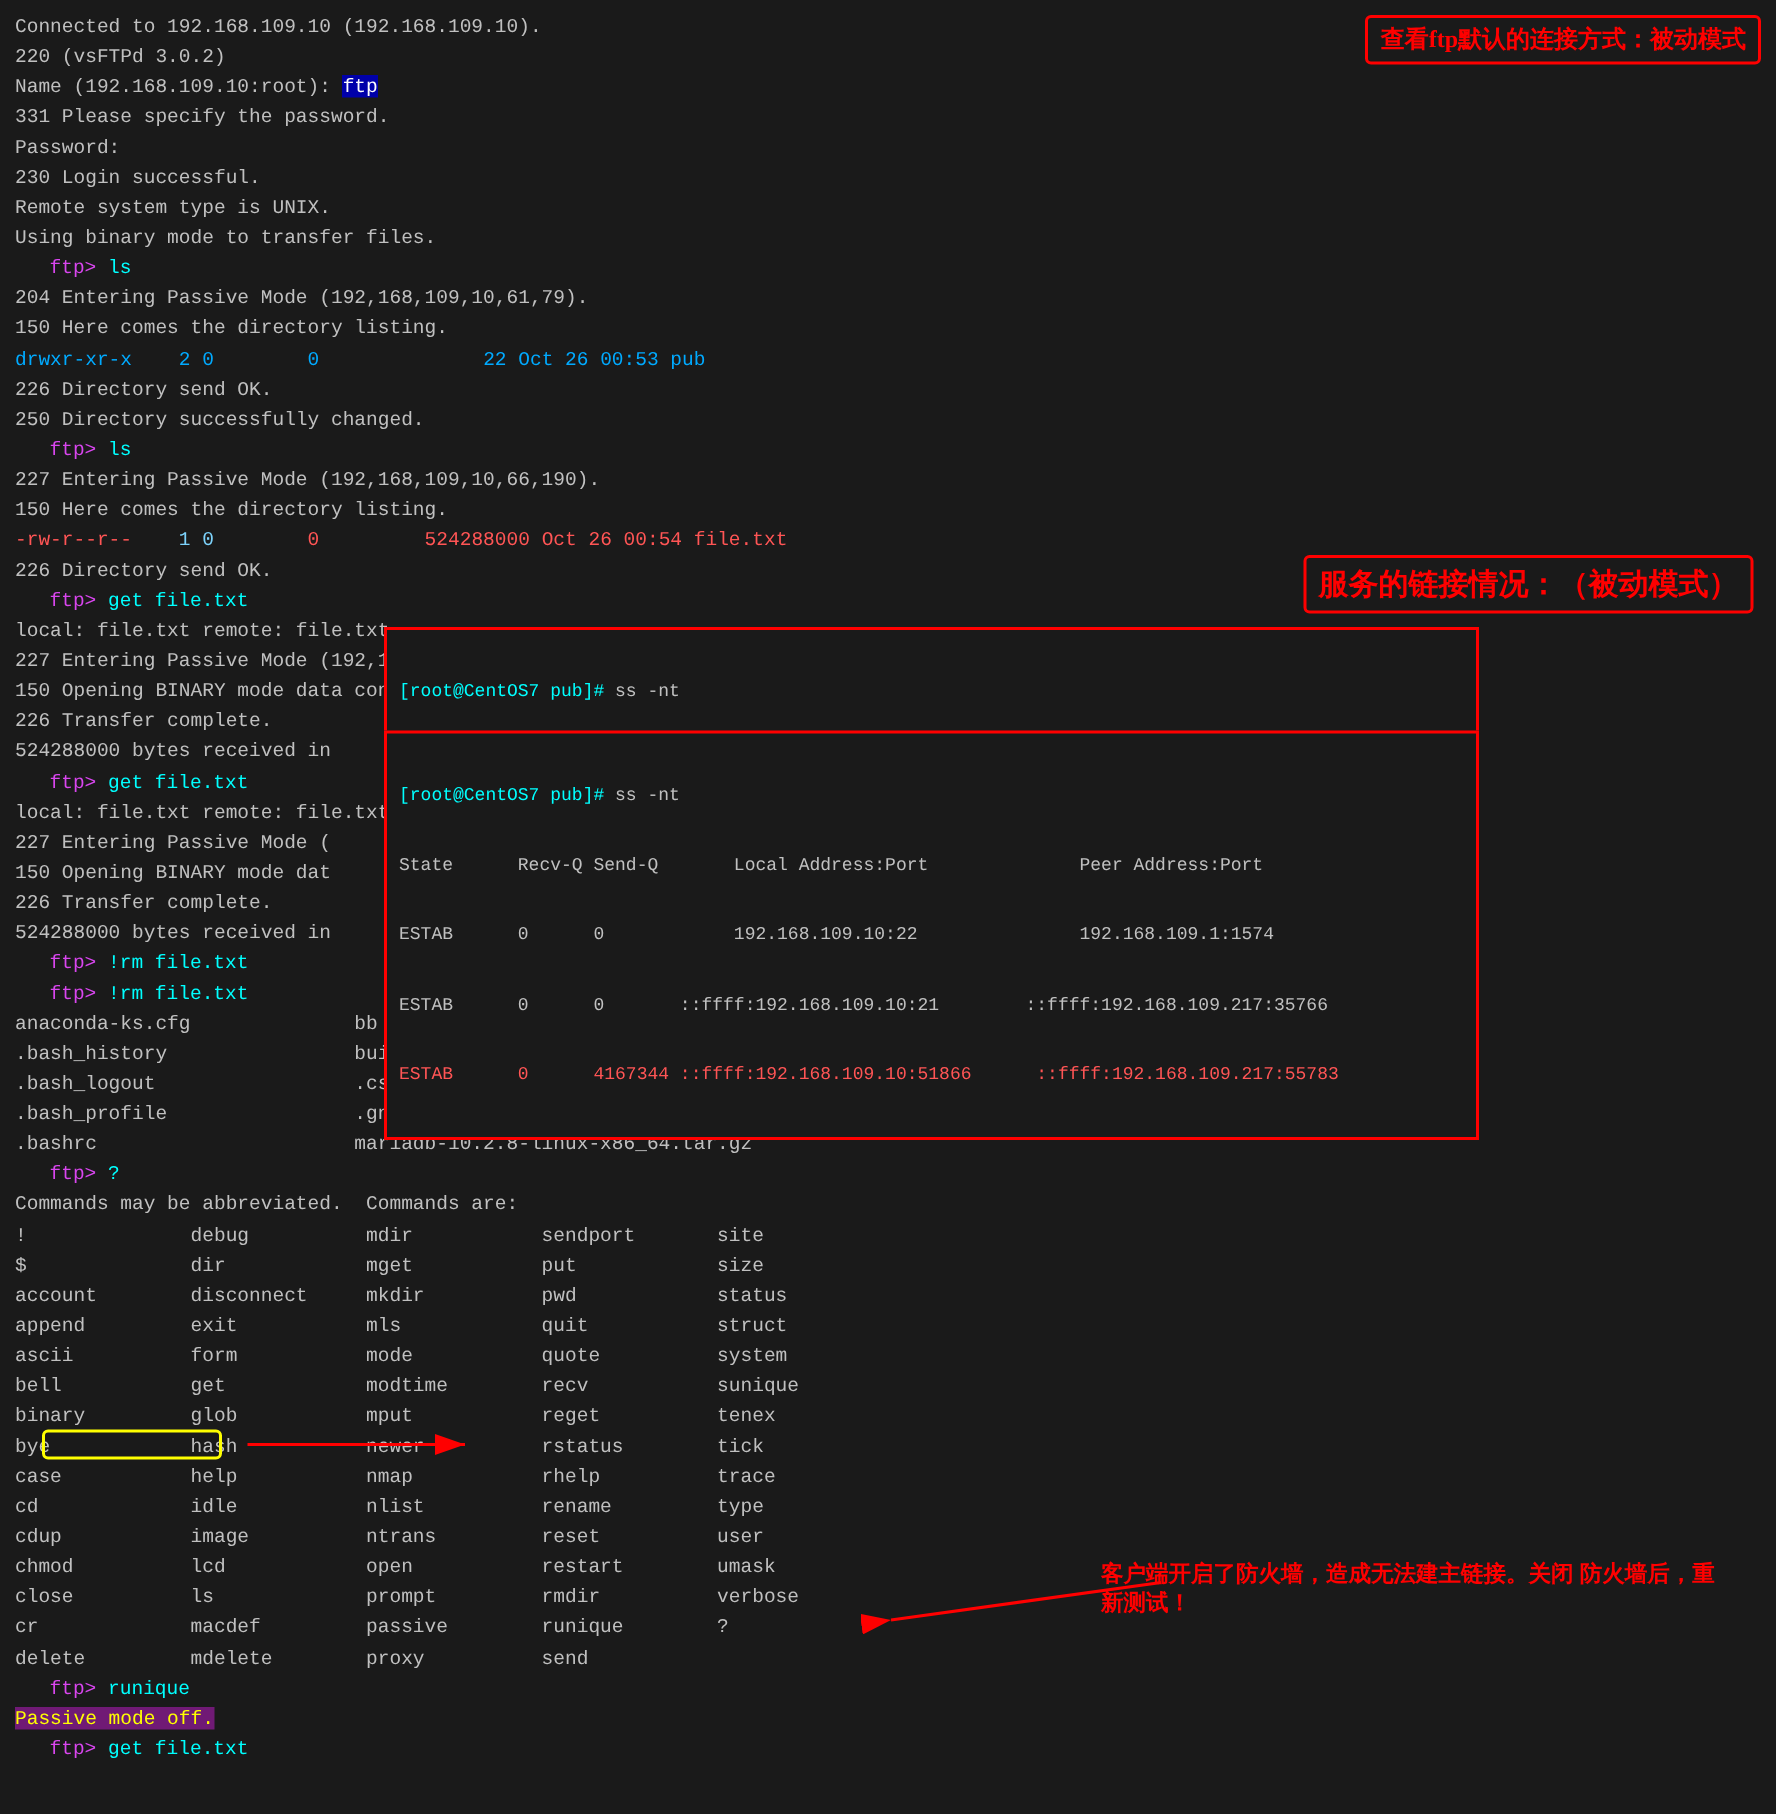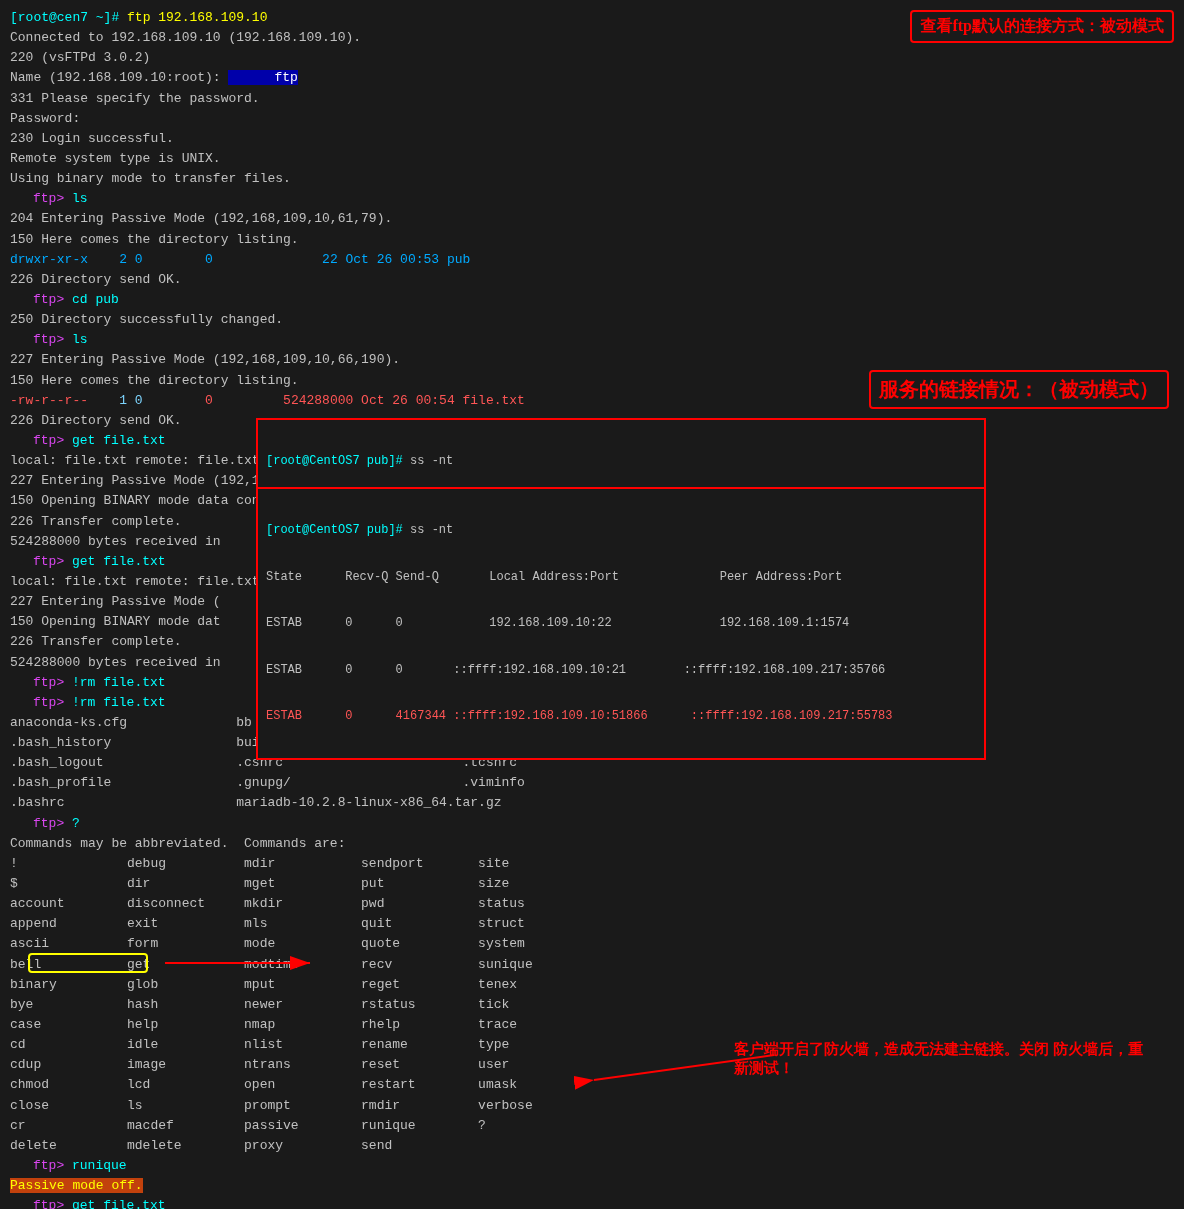--- a/index.html
+++ b/index.html
@@ -17,21 +17,21 @@
       background: #1a1a1a;
       padding: 8px 10px;
       width: 100%;
       min-height: 1209px;
       position: relative;
     }
     .line { line-height: 1.55; white-space: pre; }
     .cyan { color: #00ffff; }
     .yellow { color: #ffff00; }
     .green { color: #d946ef; margin-left: 23px; }
-    .blue-highlight { background: #0000aa; color: #ffffff; padding-left: 46px; }
+    .blue-highlight { background: #0000aa; color: #ffffff; }
 
     
     .annotation-box {
       position: absolute;
       border: 2px solid red;
       border-radius: 4px;
       padding: 4px 8px;
       font-family: Liberation Serif, serif;
       font-size: 14px;
       font-weight: bold;
@@ -78,35 +78,33 @@
       top: 953px;
       left: 28px;
     }
   </style>
 </head>
 <body>
 
 <div class="terminal">
 
   <div>
-    <div class="line"><span class="cyan">[root@cen7 ~]# </span><span class="yellow">ftp 192.168.109.10</span></div>
     <div class="line">Connected to 192.168.109.10 (192.168.109.10).</div>
     <div class="line">220 (vsFTPd 3.0.2)</div>
     <div class="line">Name (192.168.109.10:root): <span class="blue-highlight">ftp</span></div>
     <div class="line">331 Please specify the password.</div>
     <div class="line">Password:</div>
     <div class="line">230 Login successful.</div>
     <div class="line">Remote system type is UNIX.</div>
     <div class="line">Using binary mode to transfer files.</div>
     <div class="line"><span class="green">ftp&gt; </span><span class="cyan">ls</span></div>
     <div class="line">204 Entering Passive Mode (192,168,109,10,61,79).</div>
     <div class="line">150 Here comes the directory listing.</div>
     <div class="line"><span style="color:#00aaff">drwxr-xr-x</span>    <span style="color:#00aaff">2 0</span>        <span style="color:#00aaff">0</span>              <span style="color:#00aaff">22 Oct 26 00:53 pub</span></div>
     <div class="line">226 Directory send OK.</div>
-    <div class="line"><span class="green">ftp&gt; </span><span class="cyan">cd pub</span></div>
     <div class="line">250 Directory successfully changed.</div>
     <div class="line"><span class="green">ftp&gt; </span><span class="cyan">ls</span></div>
     <div class="line">227 Entering Passive Mode (192,168,109,10,66,190).</div>
     <div class="line">150 Here comes the directory listing.</div>
     <div class="line"><span style="color:#ff5555">-rw-r--r--</span>    <span style="color:#7dd3fc">1 0</span>        <span style="color:#ff5555">0         524288000 Oct 26 00:54 file.txt</span></div>
     <div class="line">226 Directory send OK.</div>
     <div class="line"><span class="green">ftp&gt; </span><span class="cyan">get file.txt</span></div>
     <div class="line">local: file.txt remote: file.txt</div>
     <div class="line">227 Entering Passive Mode (192,168,109,10,61,145).</div>
     <div class="line">150 Opening BINARY mode data connection for file.txt (524288000 bytes).</div>
@@ -137,21 +135,21 @@
     <div class="line">binary         glob           mput           reget          tenex</div>
     <div class="line">bye            hash           newer          rstatus        tick</div>
     <div class="line">case           help           nmap           rhelp          trace</div>
     <div class="line">cd             idle           nlist          rename         type</div>
     <div class="line">cdup           image          ntrans         reset          user</div>
     <div class="line">chmod          lcd            open           restart        umask</div>
     <div class="line">close          ls             prompt         rmdir          verbose</div>
     <div class="line">cr             macdef         passive        runique        ?</div>
     <div class="line">delete         mdelete        proxy          send</div>
     <div class="line"><span class="green">ftp&gt; </span><span class="cyan">runique</span></div>
-    <div class="line"><span style="background:#c2410c;color:#ffff00">Passive mode off.</span></div>
+    <div class="line"><span style="background:#701a75;color:#ffff00">Passive mode off.</span></div>
     <div class="line"><span class="green">ftp&gt; </span><span class="cyan">get file.txt</span></div>
 
   </div>
 
   <div class="inner-box" style="top:418px; left:256px; width:730px; z-index:10;">
     <div class="line"><span class="cyan">[root@CentOS7 pub]# </span>ss -nt</div>
     <div class="line">State      Recv-Q Send-Q       Local Address:Port              Peer Address:Port</div>
     <div class="line">ESTAB      0      0            192.168.109.10:22               192.168.109.1:1574</div>
     <div class="line">ESTAB      0      0       ::ffff:192.168.109.10:21        ::ffff:192.168.109.217:35766</div>
   </div>

